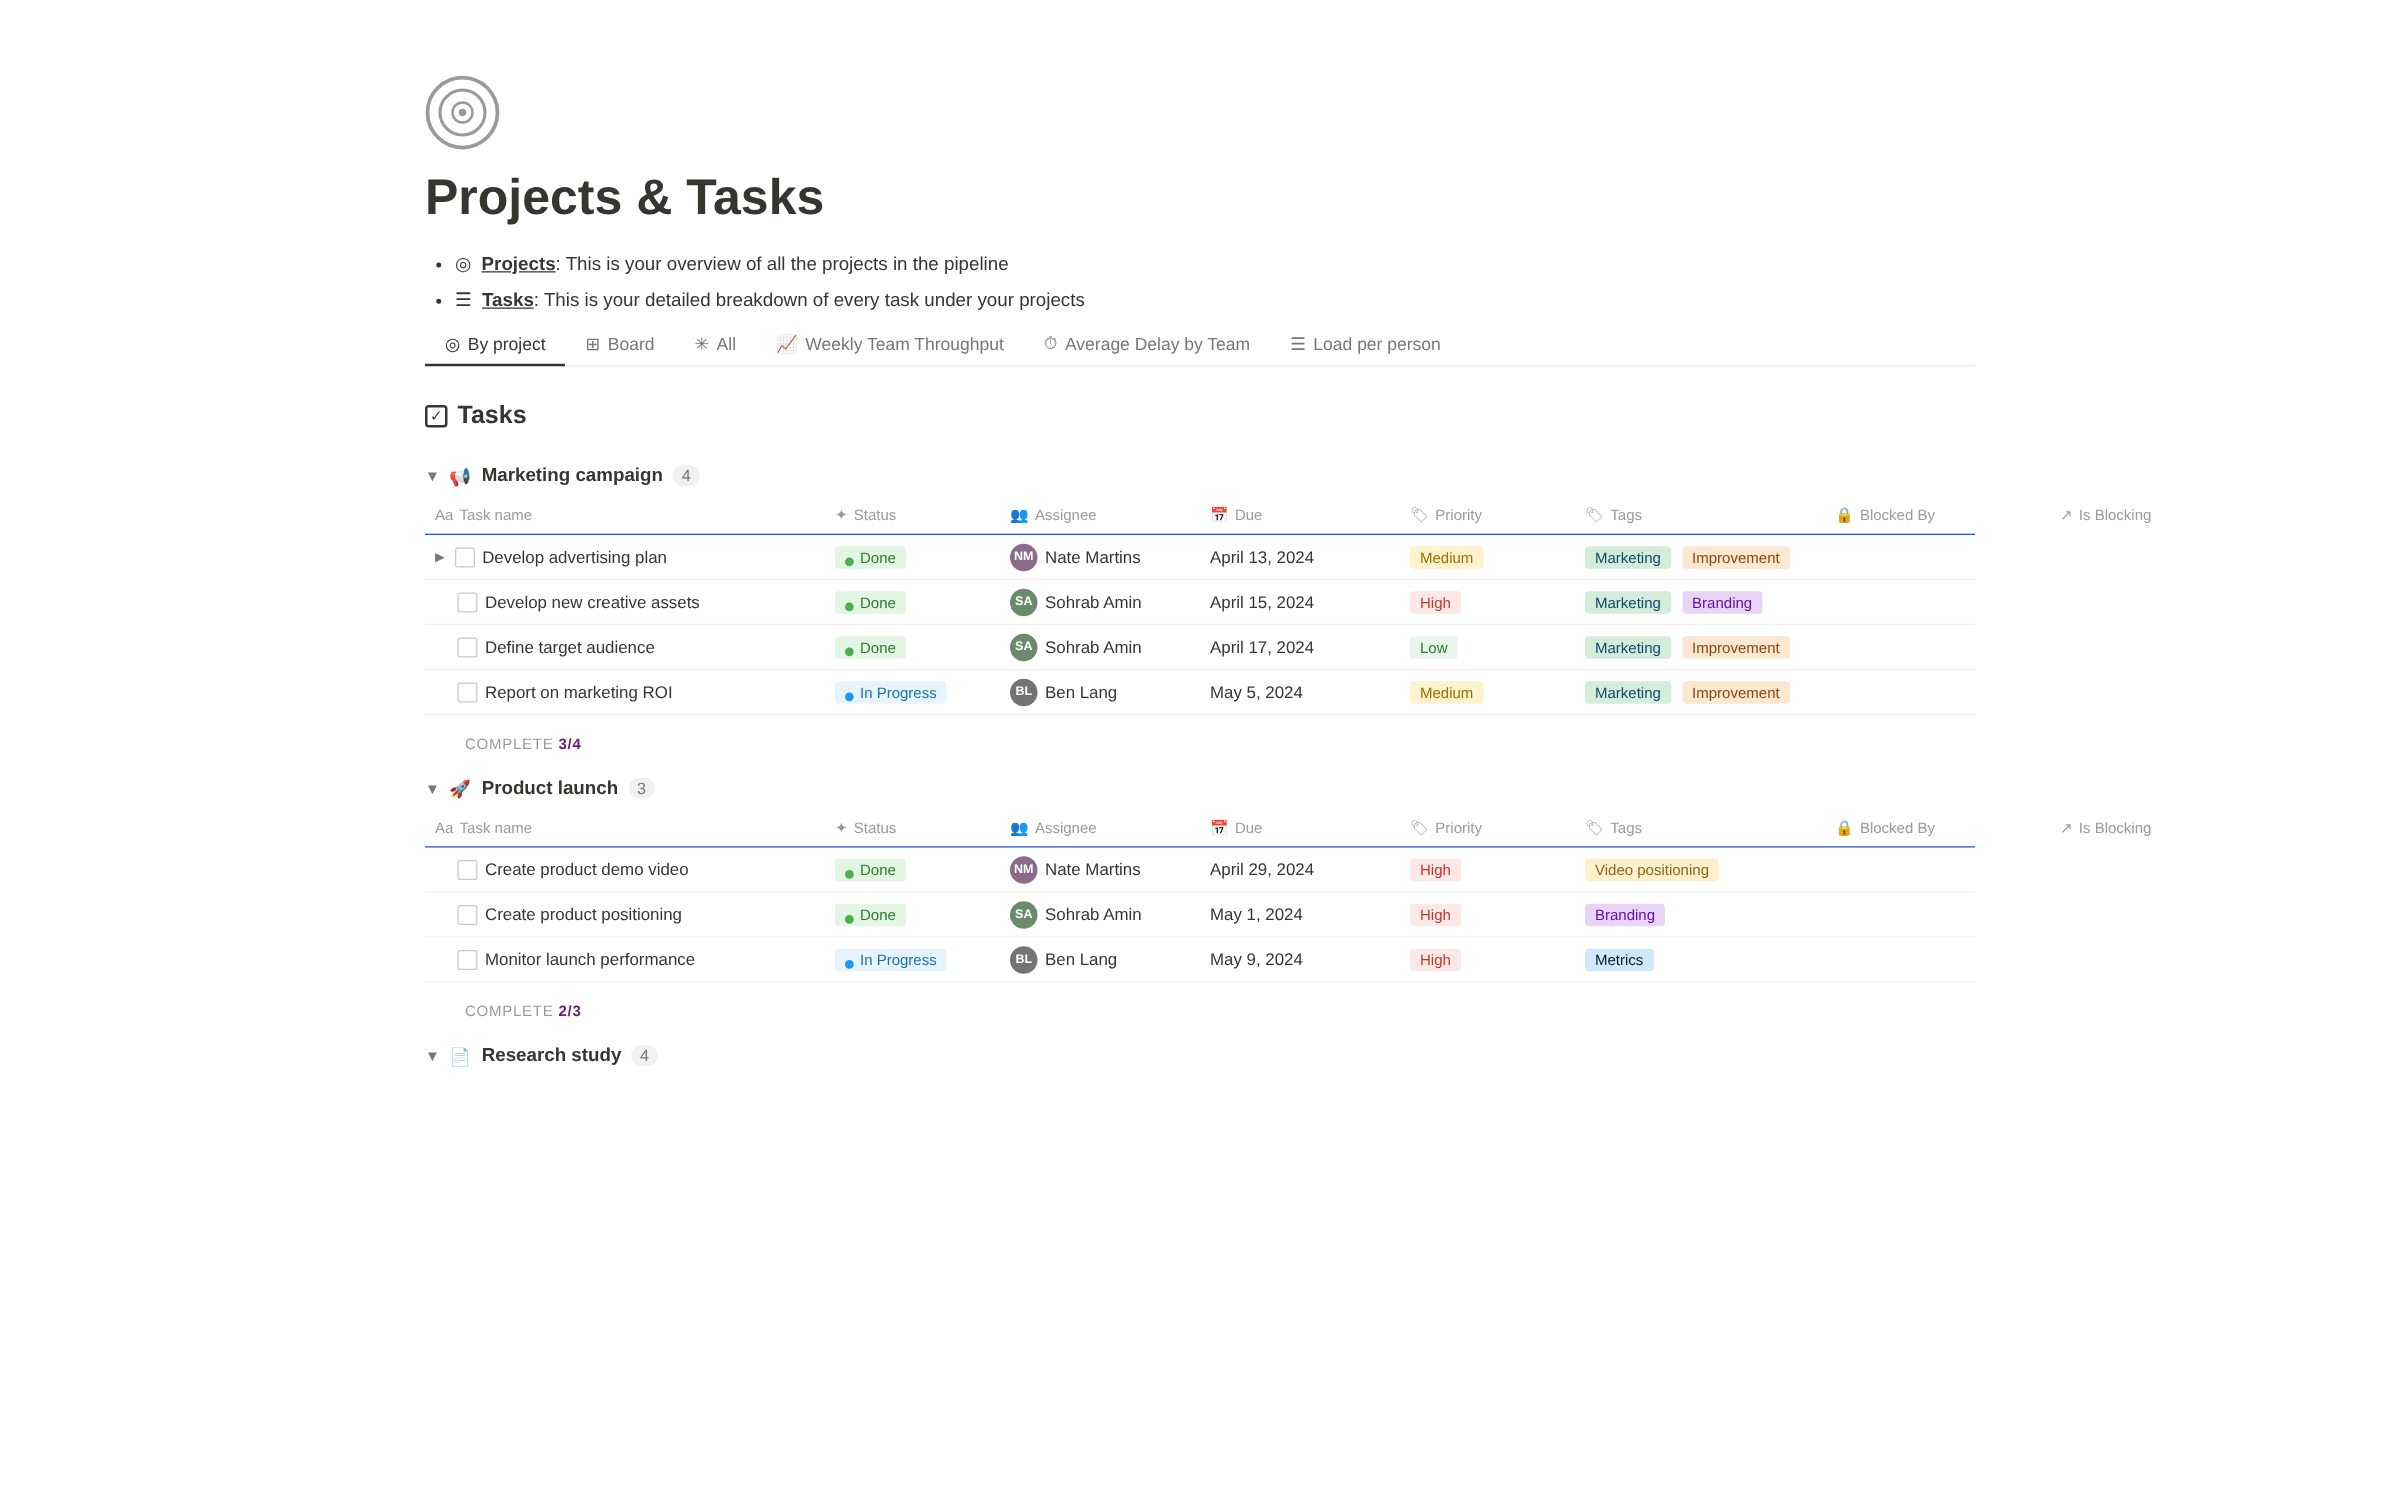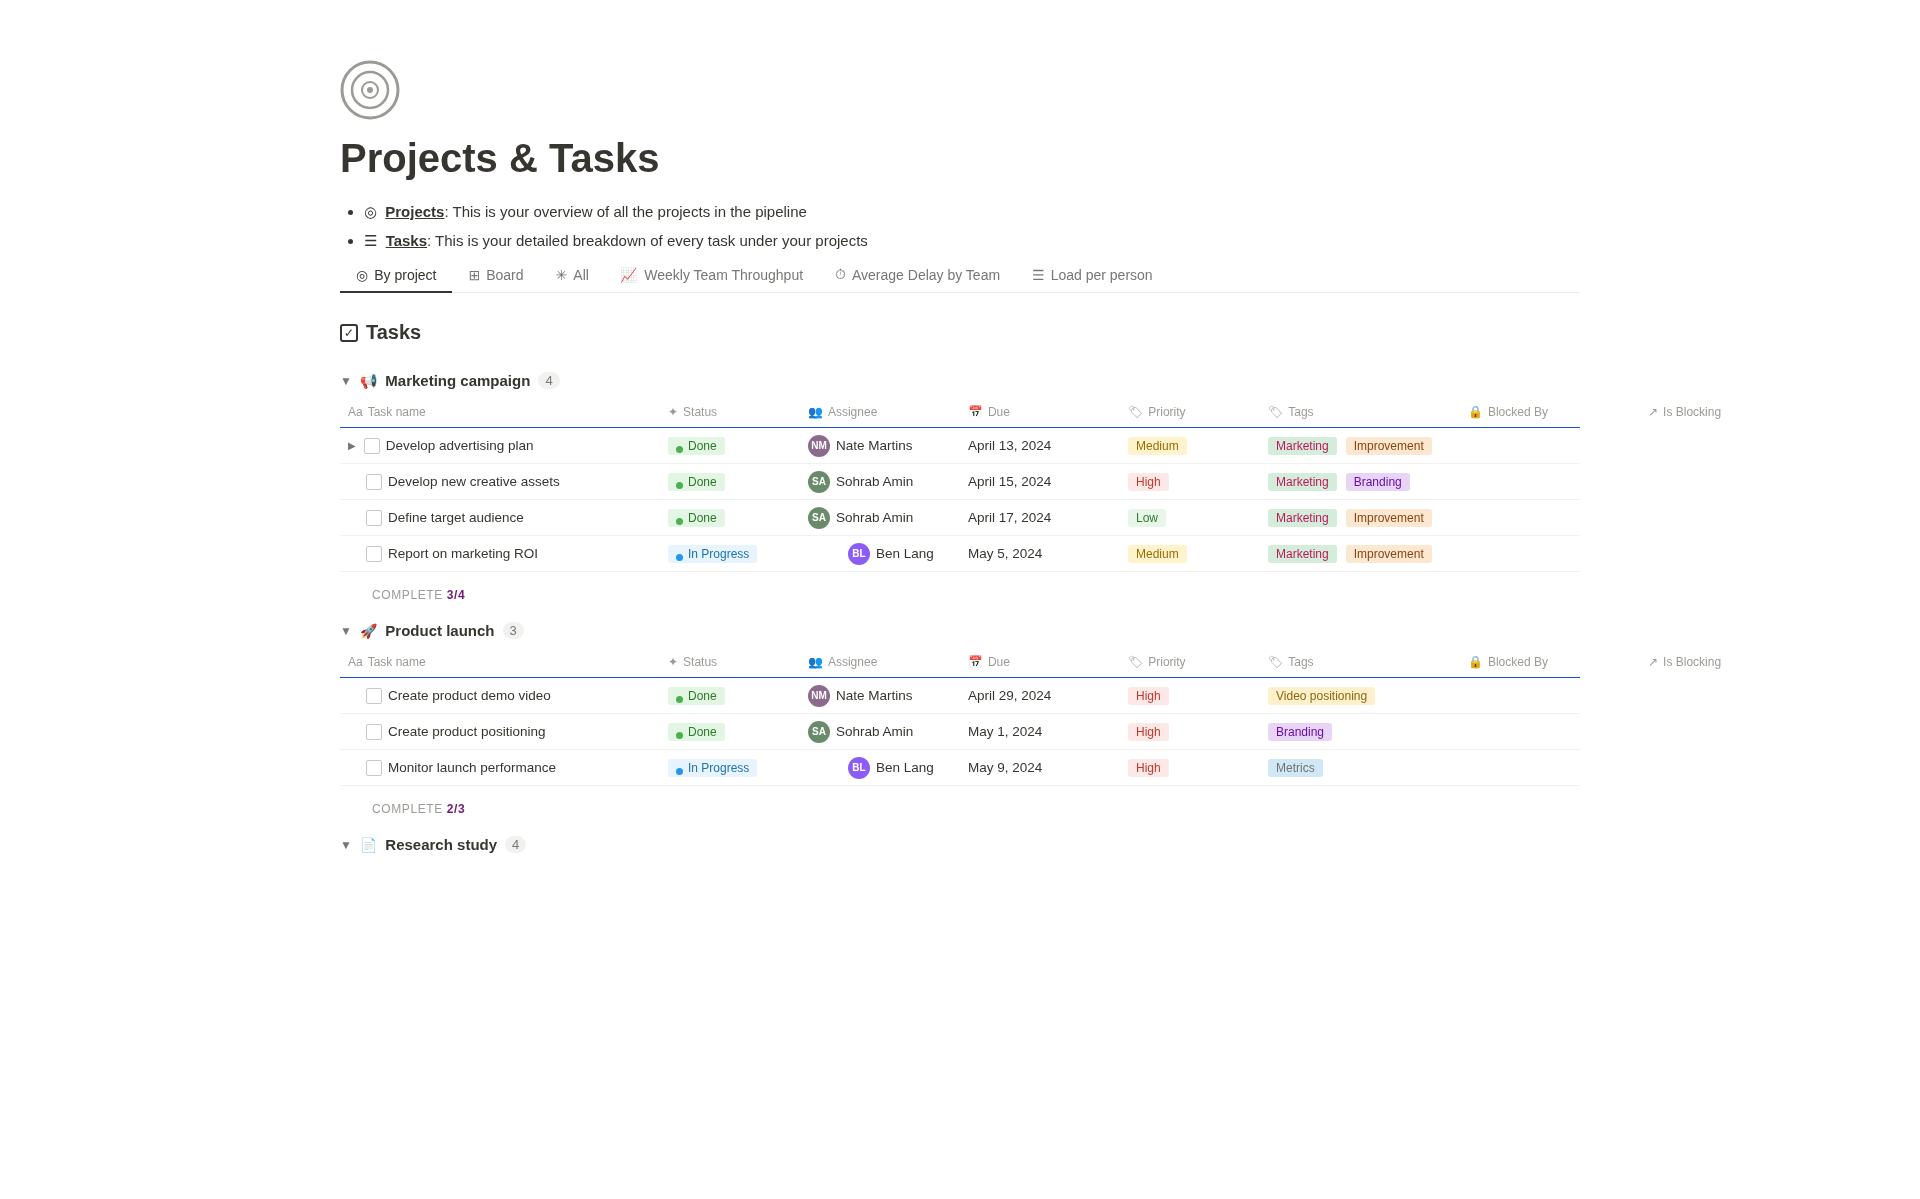--- a/index.html
+++ b/index.html
@@ -206,45 +206,45 @@
       flex-shrink: 0;
       display: flex;
       align-items: center;
       justify-content: center;
       font-size: 10px;
       font-weight: 600;
       color: white;
     }
     .avatar-nm { background: #8b6a8b; }
     .avatar-sa { background: #6a8b6a; }
-    .avatar-bl { background: #8b5cf6; margin-left: 40px; }
+    .avatar-bl { background: #737373; }
     .priority-badge {
       display: inline-flex;
       align-items: center;
       padding: 2px 8px;
       border-radius: 3px;
       font-size: 12px;
       font-weight: 500;
     }
     .priority-medium { background: #fff3cd; color: #9a6e00; }
     .priority-high { background: #fde8e8; color: #c0392b; }
     .priority-low { background: #e8f5e9; color: #2e7d32; }
     .tag-badge {
       display: inline-flex;
       align-items: center;
       padding: 2px 8px;
       border-radius: 3px;
       font-size: 12px;
       margin-right: 3px;
     }
-    .tag-marketing { background: #d4edda; color: #be185d; }
+    .tag-marketing { background: #d4edda; color: #0c4a6e; }
     .tag-improvement { background: #fce8d0; color: #8b4513; }
     .tag-branding { background: #e8d5f5; color: #6a0dad; }
     .tag-video { background: #fff0cc; color: #8b6914; }
-    .tag-metrics { background: #d0e8f5; color: #737373; }
+    .tag-metrics { background: #d0e8f5; color: #0f172a; }
     .complete-row {
       padding: 8px 0 8px 32px;
       font-size: 12px;
       color: #9b9b96;
       text-transform: uppercase;
       letter-spacing: 0.05em;
       font-weight: 500;
     }
     .complete-count {
       font-weight: 700;

